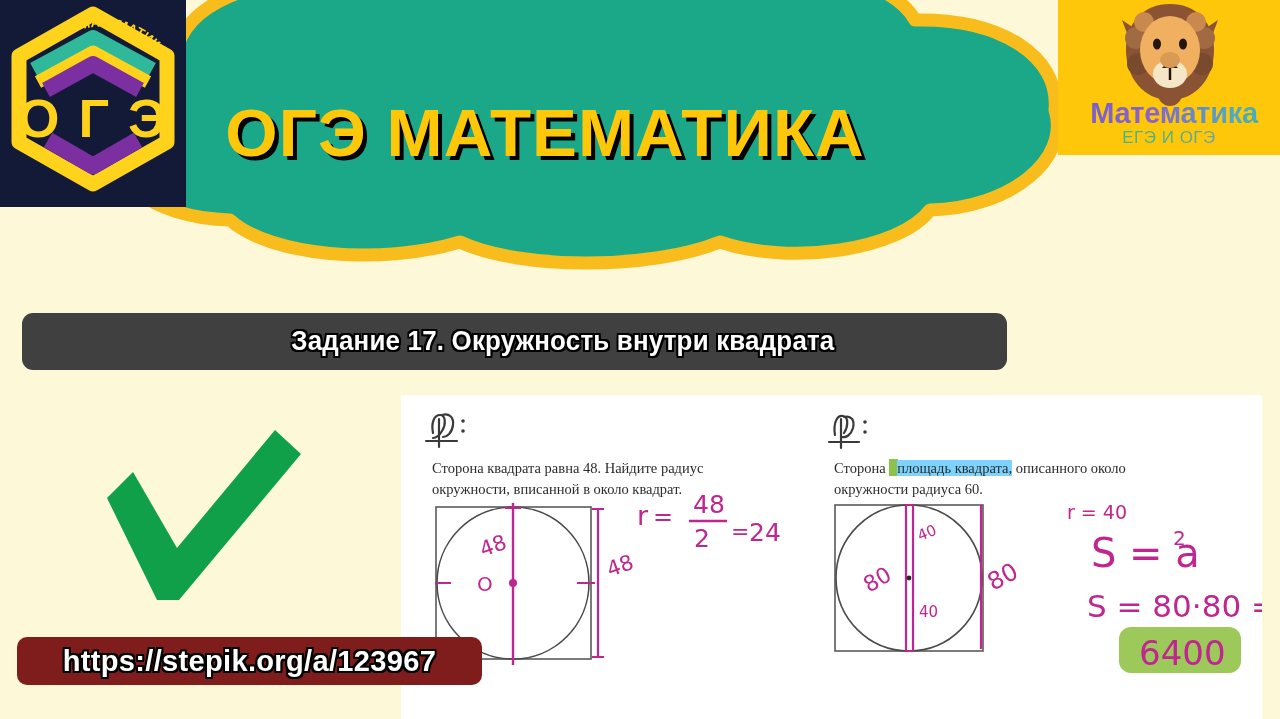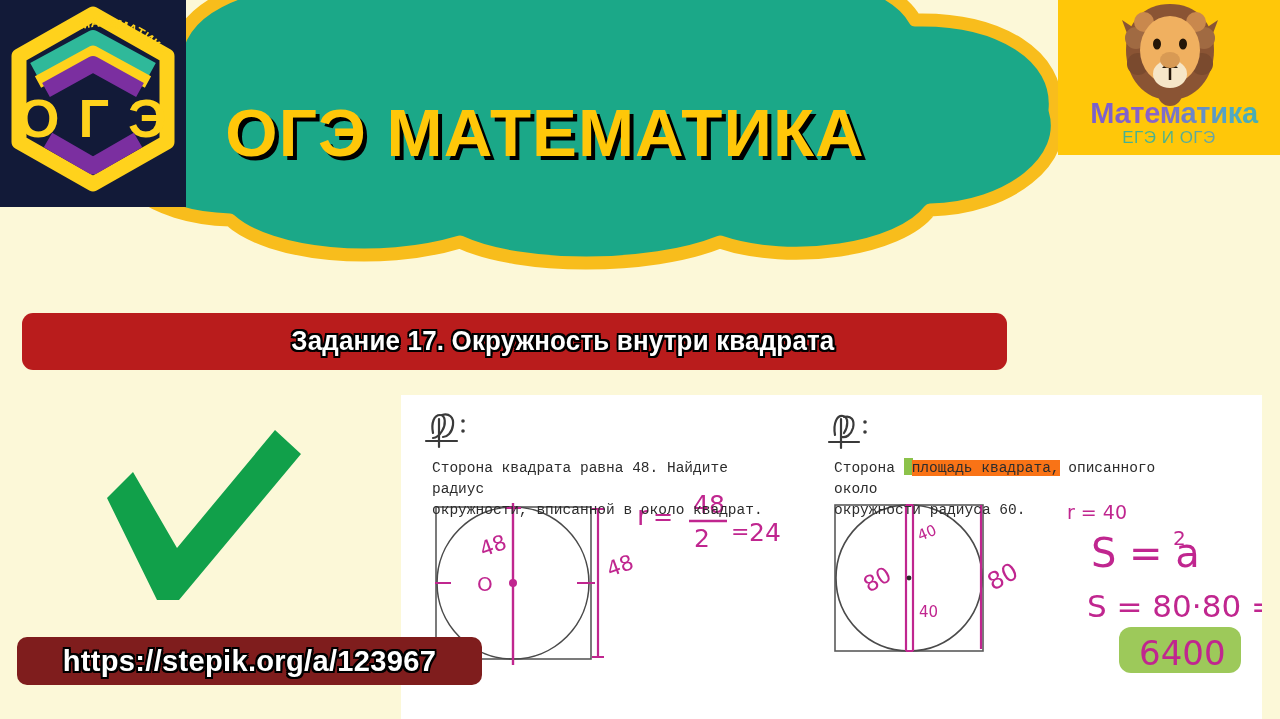--- a/index.html
+++ b/index.html
@@ -50,21 +50,21 @@
     font-size:17px;
     background:linear-gradient(90deg,#3fb39b 0%,#49b18e 50%,#9a8fd0 100%);
     -webkit-background-clip:text;background-clip:text;color:transparent;
     -webkit-text-fill-color:transparent;
     letter-spacing:.5px;
   }
 
   
   .task-banner{
     position:absolute;left:22px;top:313px;width:985px;height:57px;
-    background:#b91c1c;border-radius:11px;
+    background:#404040;border-radius:11px;
     display:flex;align-items:center;justify-content:center;
   }
   .task-banner-text{
     font-size:27px;font-weight:bold;color:#fff;
     letter-spacing:.2px;
     text-shadow:
       -2px -2px 0 #000, 2px -2px 0 #000, -2px 2px 0 #000, 2px 2px 0 #000,
       -2px 0 0 #000, 2px 0 0 #000, 0 -2px 0 #000, 0 2px 0 #000;
     transform:scaleX(.96);
     padding-left:100px;
@@ -73,26 +73,26 @@
   
   .board{
     position:absolute;left:401px;top:395px;width:861px;height:324px;
     background:#fff;
   }
   .board svg{display:block;}
 
   
   .prob-text{
     position:absolute;font-size:14.5px;color:#2c2c2c;line-height:1.45;
-    font-family:Liberation Mono, monospace;
+    font-family:Liberation Serif, serif;
   }
   .prob-left{left:432px;top:458px;width:340px;}
   .prob-right{left:834px;top:458px;width:360px;}
 
-  .hl-magenta{background:#f97316;}
+  .hl-magenta{background:#7dd3fc;}
   .hl-green-bar{
     display:inline-block;width:9px;height:17px;background:#8cc24a;
     vertical-align:-3px;margin-right:-1px;
   }
 
   
   .checkmark{position:absolute;left:95px;top:420px;}
 
   
   .url-banner{

